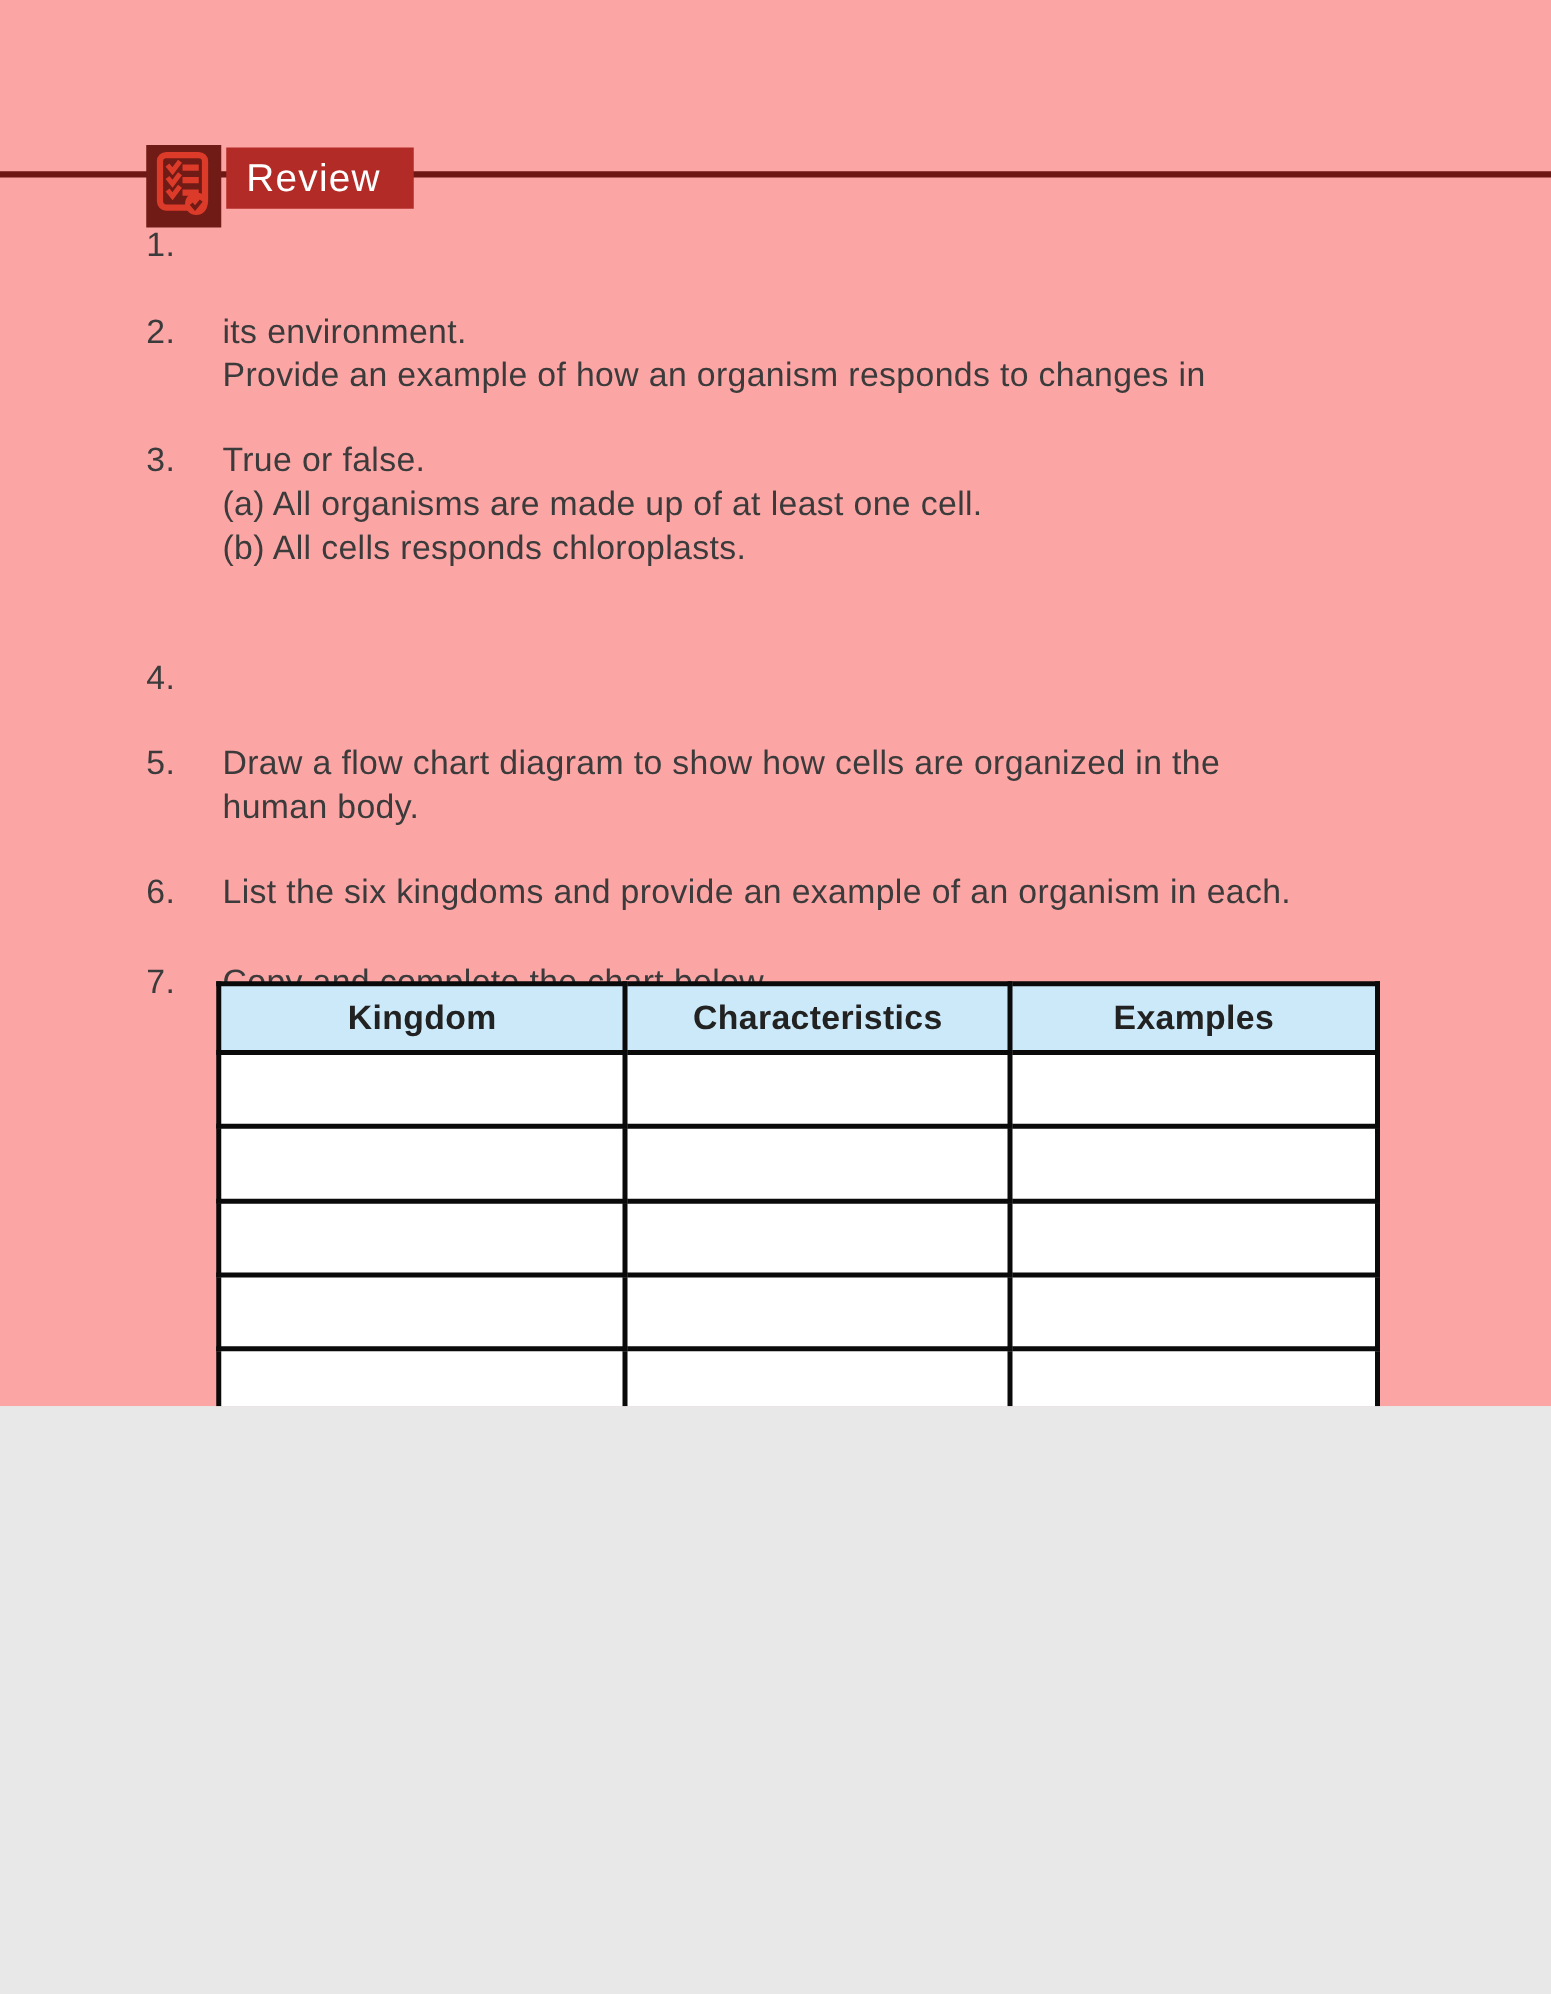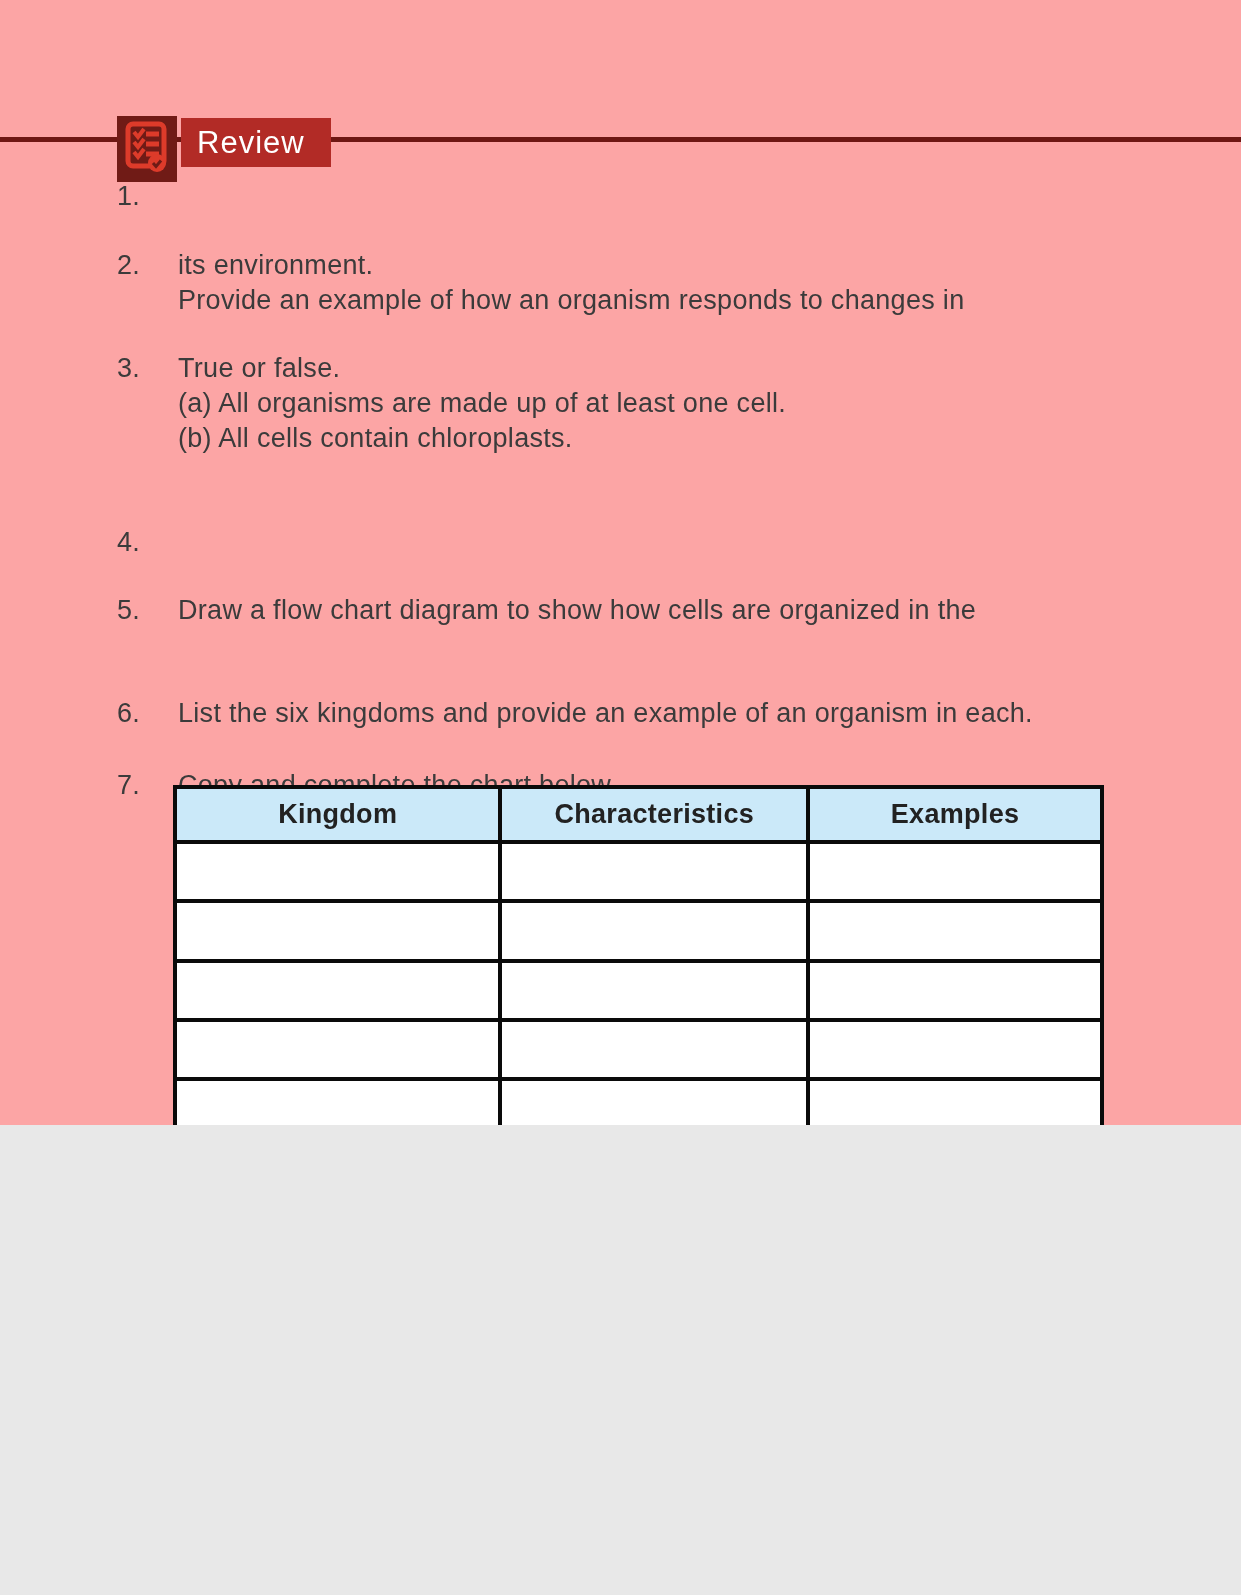--- a/index.html
+++ b/index.html
@@ -121,32 +121,33 @@
       <div>its environment.</div>
       <div>Provide an example of how an organism responds to changes in</div>
     </span>
   </div>
 
   <div class="q" style="top:351px;">
     <span class="num">3.</span>
     <span class="body">
       <div>True or false.</div>
       <div>(a) All organisms are made up of at least one cell.</div>
-      <div>(b) All cells contain chloroplasts.</div>
+      <div>(b) All cells responds chloroplasts.</div>
     </span>
   </div>
 
   <div class="q" style="top:525px;">
     <span class="num">4.</span>
   </div>
 
   <div class="q" style="top:593px;">
     <span class="num">5.</span>
     <span class="body">
       <div>Draw a flow chart diagram to show how cells are organized in the</div>
+      <div>human body.</div>
     </span>
   </div>
 
   <div class="q" style="top:696px;">
     <span class="num">6.</span>
     <span class="body">
       <div>List the six kingdoms and provide an example of an organism in each.</div>
     </span>
   </div>
 

